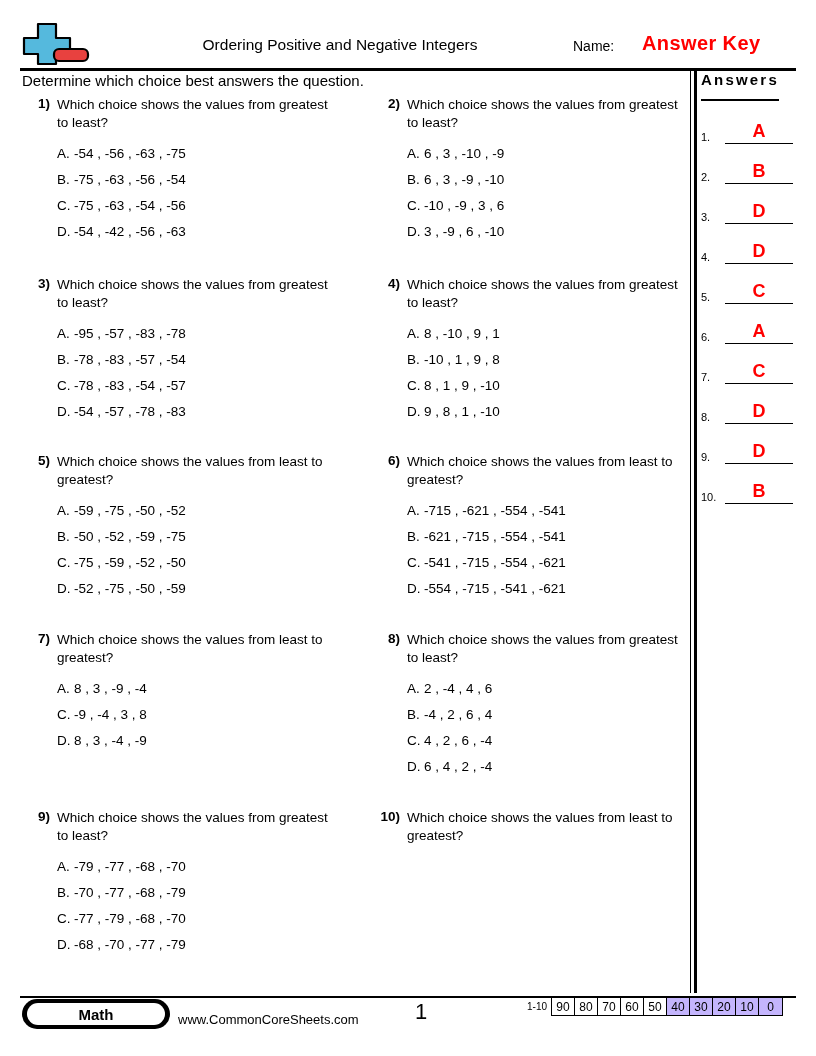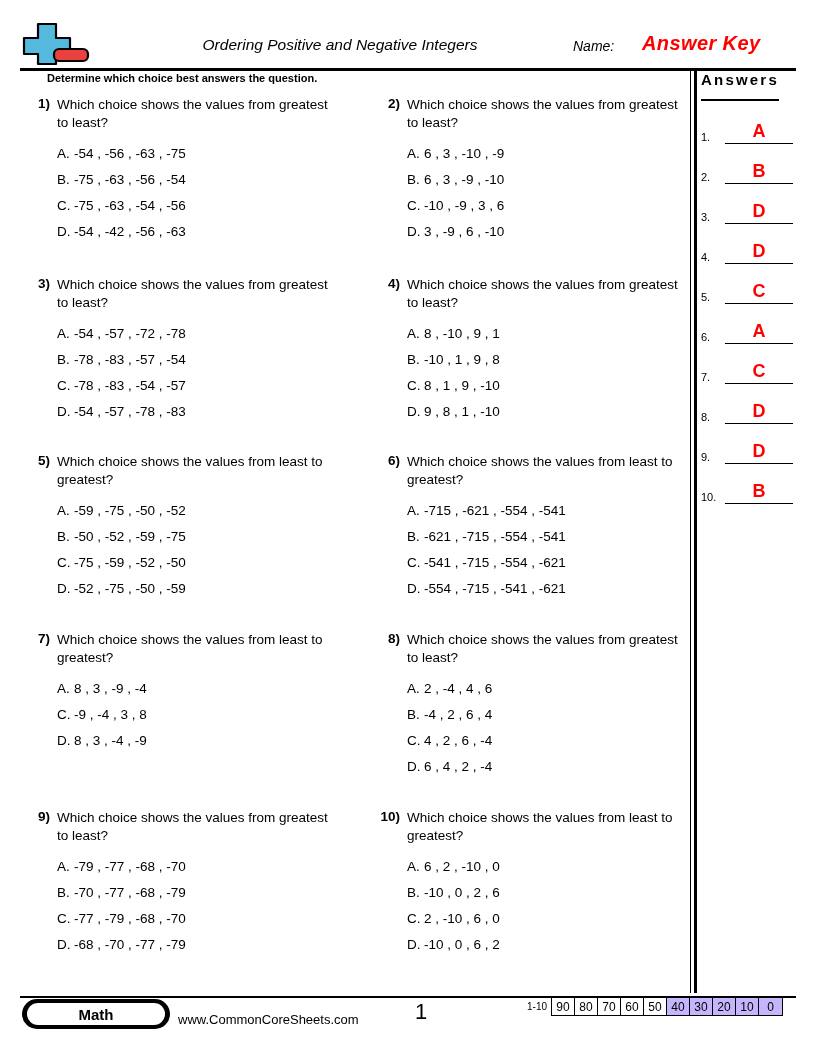--- a/index.html
+++ b/index.html
@@ -22,21 +22,20 @@
     height: 1056px;
   }
 
   
   .header {
     position: absolute;
     left: 20px;
     top: 22px;
     width: 776px;
     height: 46px;
-    font-style: italic;
   }
   .logo {
     position: absolute;
     left: 0;
     top: 0;
     width: 72px;
     height: 44px;
   }
   .logo svg { display: block; }
 
@@ -73,24 +72,23 @@
     top: 68px;
     width: 776px;
     height: 3px;
     background: #000000;
   }
 
   .instructions {
     position: absolute;
     left: 22px;
     top: 72px;
-    font-size: 11px;
-    font-weight: bold;
-    white-space: nowrap;
-    margin-left: 25px;
+    font-size: 15px;
+    font-weight: normal;
+    white-space: nowrap;
   }
 
   
   .answers-panel {
     position: absolute;
     left: 690px;
     top: 68px;
     width: 106px;
     height: 925px;
   }
@@ -322,21 +320,21 @@
             <div class="choice"><span class="lett">C.</span><span>-10 , -9 , 3 , 6</span></div>
             <div class="choice"><span class="lett">D.</span><span>3 , -9 , 6 , -10</span></div>
           </div>
         </div>
       </div>
       <div class="qblock" style="left: 0px; top: 180px;">
         <div class="qnum">3)</div>
         <div class="qbody">
           <div class="qtext">Which choice shows the values from greatest to least?</div>
           <div class="choices">
-            <div class="choice"><span class="lett">A.</span><span>-54 , -57 , -72 , -78</span></div>
+            <div class="choice"><span class="lett">A.</span><span>-95 , -57 , -83 , -78</span></div>
             <div class="choice"><span class="lett">B.</span><span>-78 , -83 , -57 , -54</span></div>
             <div class="choice"><span class="lett">C.</span><span>-78 , -83 , -54 , -57</span></div>
             <div class="choice"><span class="lett">D.</span><span>-54 , -57 , -78 , -83</span></div>
           </div>
         </div>
       </div>
       <div class="qblock" style="left: 350px; top: 180px;">
         <div class="qnum">4)</div>
         <div class="qbody">
           <div class="qtext">Which choice shows the values from greatest to least?</div>
@@ -404,26 +402,20 @@
             <div class="choice"><span class="lett">B.</span><span>-70 , -77 , -68 , -79</span></div>
             <div class="choice"><span class="lett">C.</span><span>-77 , -79 , -68 , -70</span></div>
             <div class="choice"><span class="lett">D.</span><span>-68 , -70 , -77 , -79</span></div>
           </div>
         </div>
       </div>
       <div class="qblock" style="left: 350px; top: 713px;">
         <div class="qnum">10)</div>
         <div class="qbody">
           <div class="qtext">Which choice shows the values from least to greatest?</div>
-          <div class="choices">
-            <div class="choice"><span class="lett">A.</span><span>6 , 2 , -10 , 0</span></div>
-            <div class="choice"><span class="lett">B.</span><span>-10 , 0 , 2 , 6</span></div>
-            <div class="choice"><span class="lett">C.</span><span>2 , -10 , 6 , 0</span></div>
-            <div class="choice"><span class="lett">D.</span><span>-10 , 0 , 6 , 2</span></div>
-          </div>
         </div>
       </div>
     </div>
 
   <div class="answers-panel">
     <div class="divider-thin"></div>
     <div class="divider-thick"></div>
     <div class="answers-heading">Answers</div>
     <div id="answers-list">
         <div class="answer-row" style="top: 36px;">

